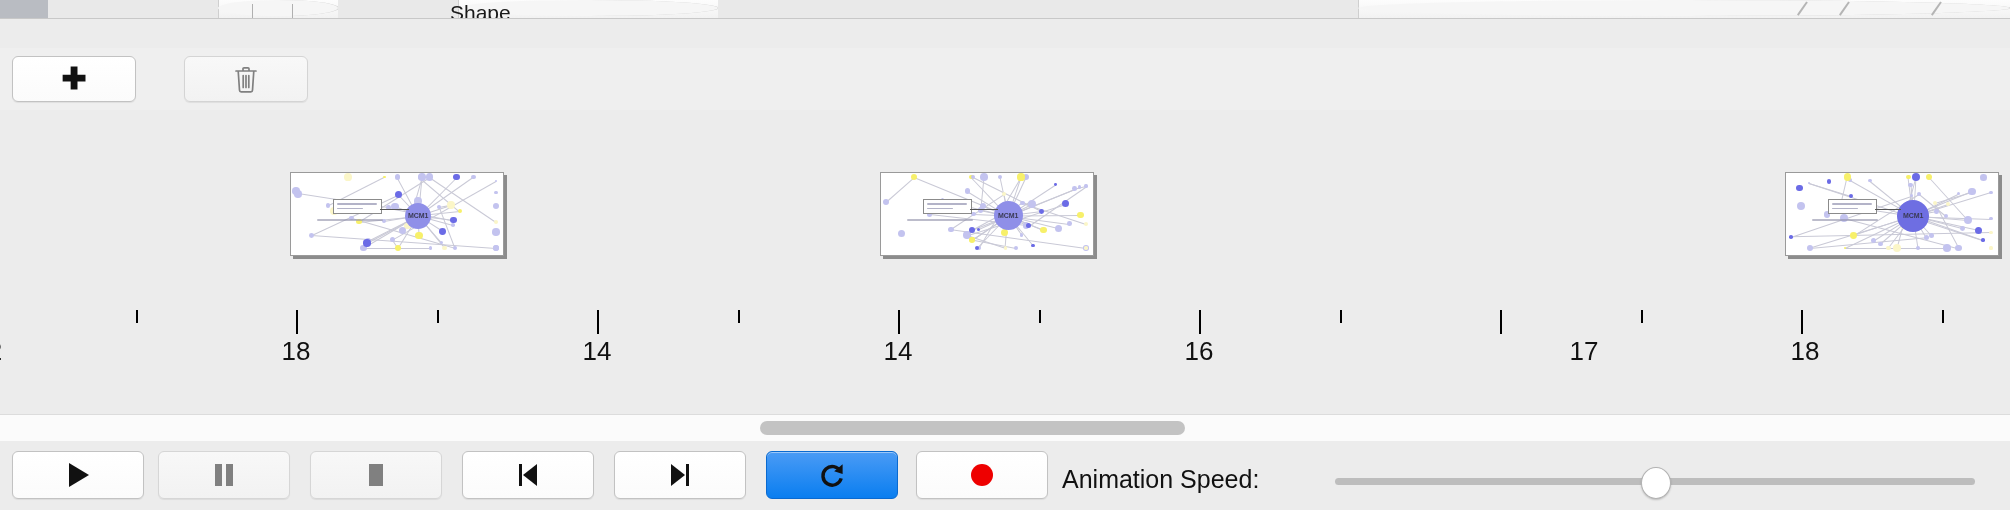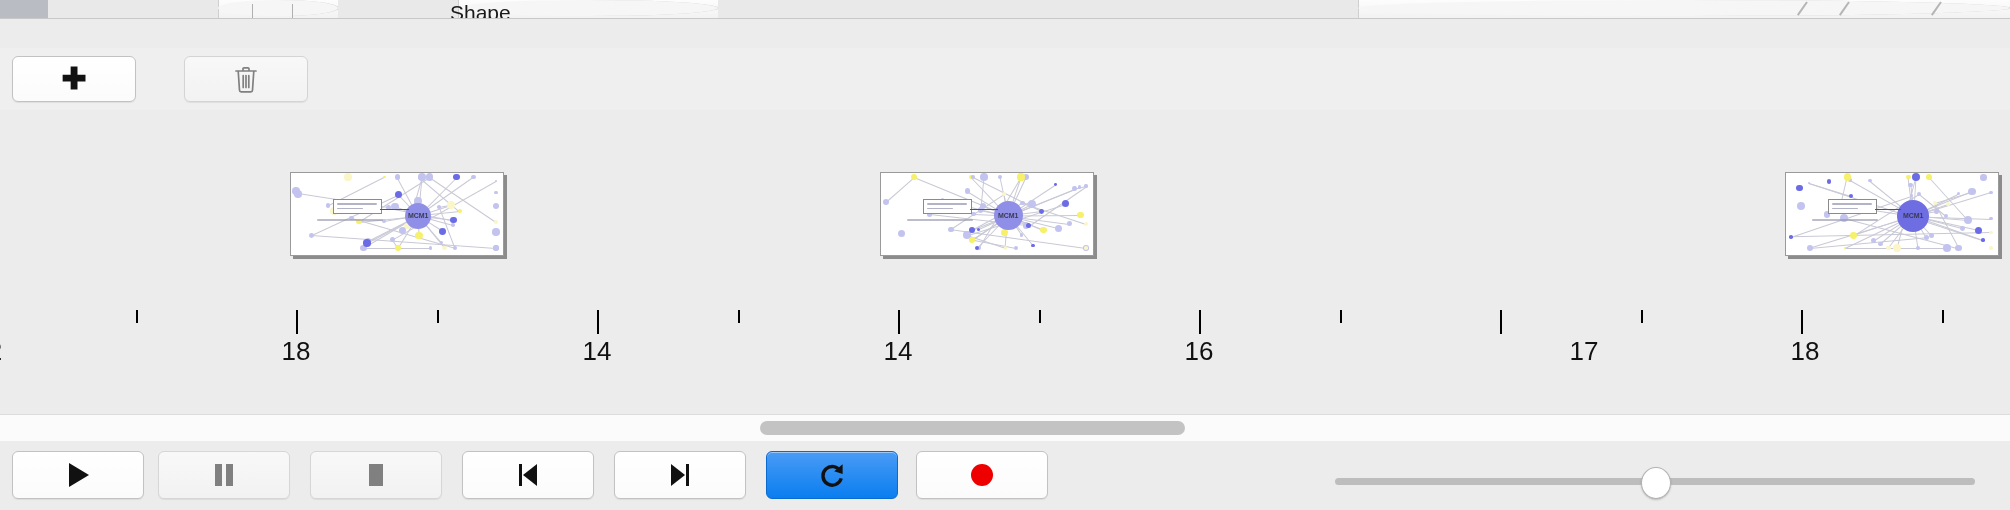--- a/index.html
+++ b/index.html
@@ -492,17 +492,18 @@
         <polygon points="25.6,4.2 25.6,14.0 17.2,11.2" fill="#111"></polygon>
       </svg>
     </div>
 
     <div class="pbtn" style="left:916px;width:130px;">
       <svg width="28" height="28" viewBox="0 0 28 28">
         <circle cx="14" cy="14" r="11" fill="#ee0000"></circle>
       </svg>
     </div>
 
+    <div class="speedlabel" style="left:1062px;">Animation Speed:</div>
 
     <div class="slider" id="speed-slider" style="left: 1335px; width: 640px;"></div>
     <div class="sthumb" id="speed-thumb" style="left: 1641px;"></div>
   </div>
 </div>
 
 </body></html>

